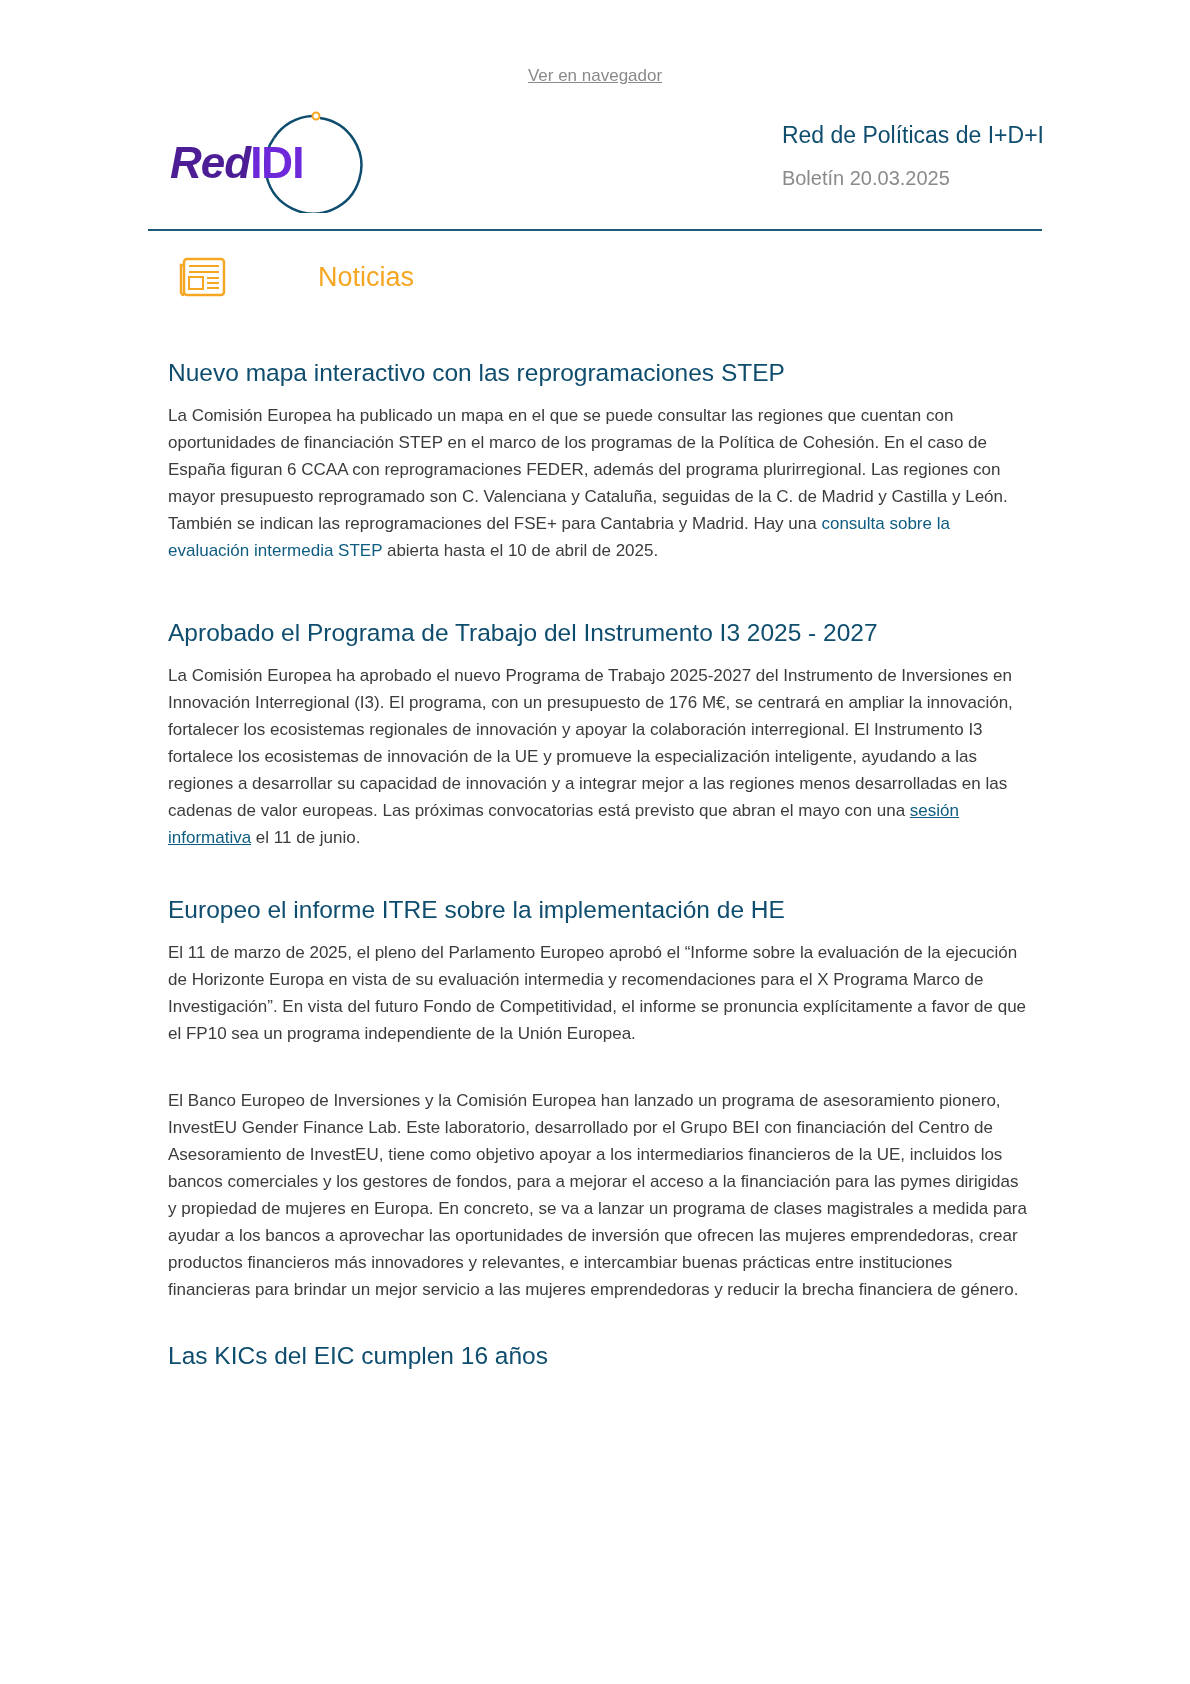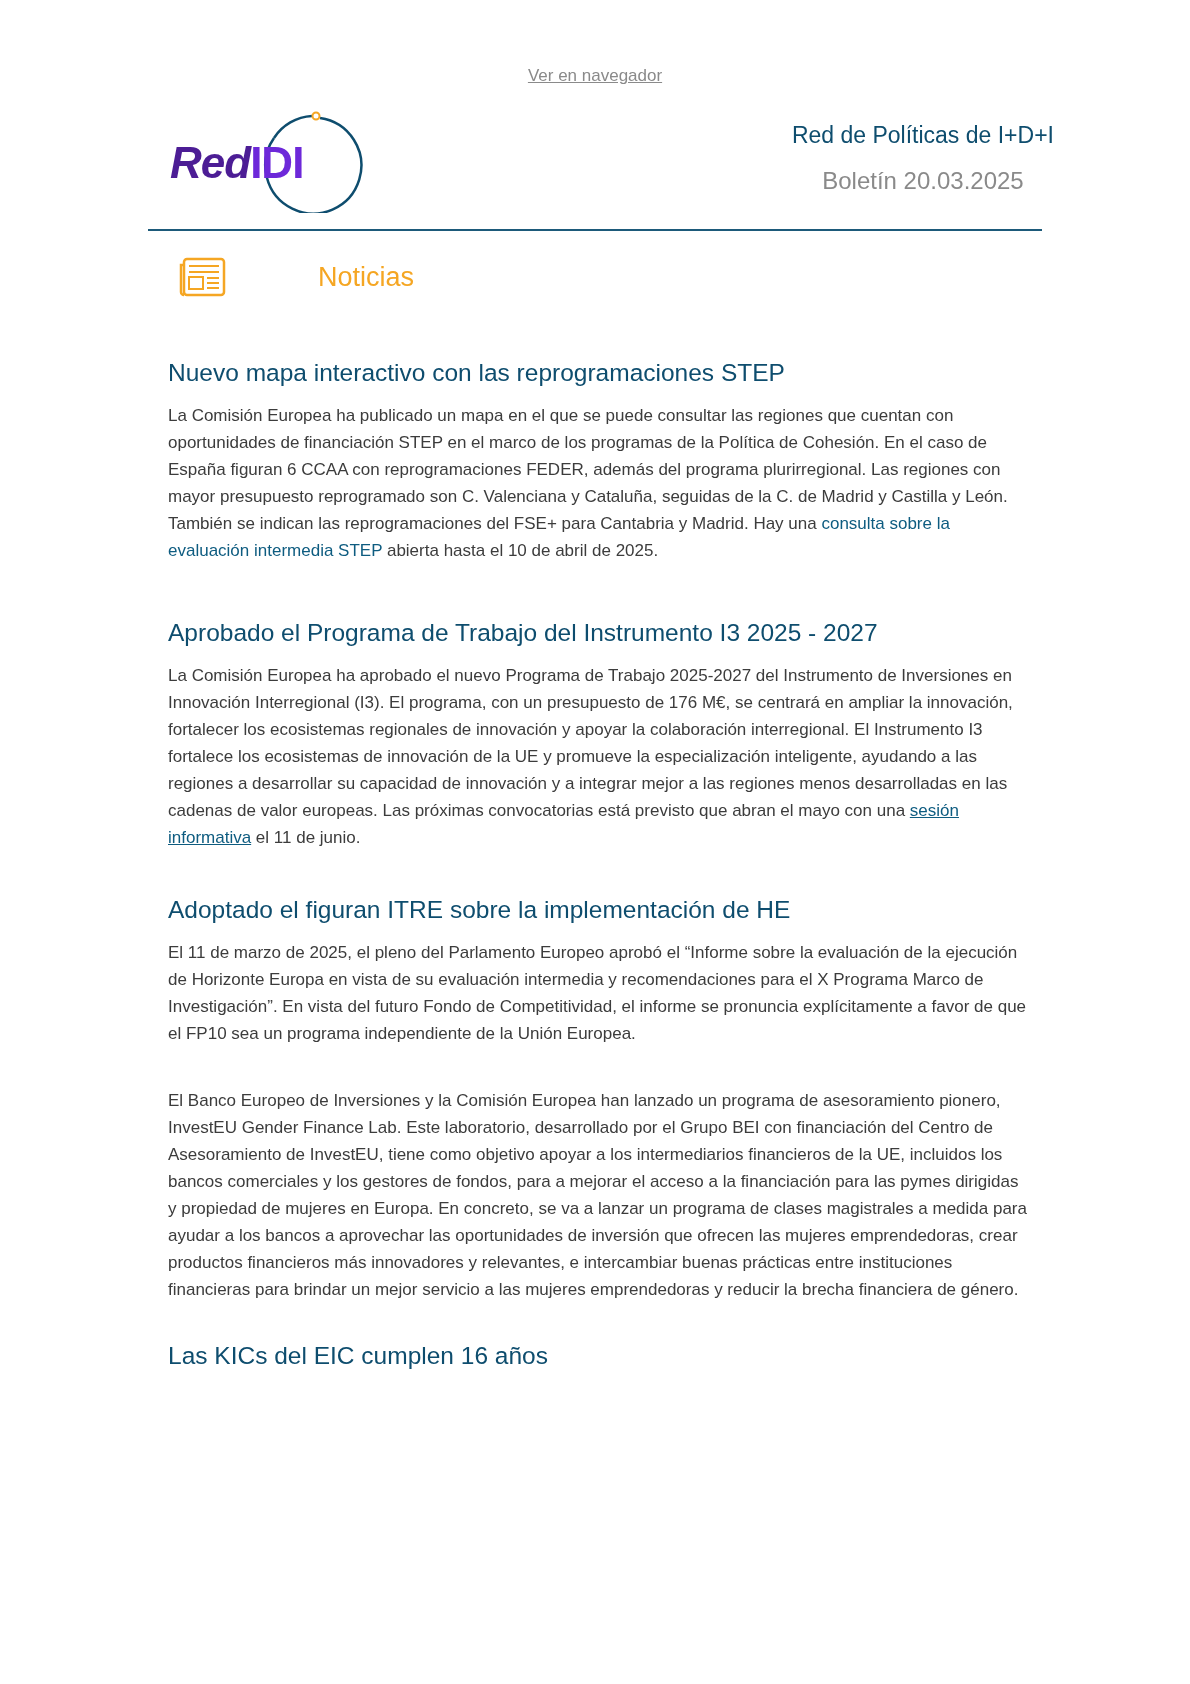--- a/index.html
+++ b/index.html
@@ -6,23 +6,23 @@
   body { width:1190px; height:1684px; position:relative; overflow:hidden;
          font-family:"Liberation Sans", sans-serif; color:#3c3c3c; }
   .view-browser { position:absolute; top:66px; left:0; width:1190px; text-align:center;
          font-size:17px; color:#8a8a8a; }
   .view-browser a { color:#8a8a8a; text-decoration:underline; }
   .logo { position:absolute; left:170px; top:108px; width:200px; height:105px; }
   .logo-text { position:absolute; left:0; top:30px; font-size:44px; font-weight:bold; letter-spacing:-1px; }
   .logo-red { color:#4c1d95;font-style:italic; }
   .logo-idi { color:#6d28d9; }
   .logo svg { position:absolute; left:0; top:0; }
-  .header-right { position:absolute; right:136px; top:122px; text-align:center; }
+  .header-right { position:absolute; right:146px; top:122px; text-align:left; }
   .org-title { font-size:23px; color:#0e4d6e; }
-  .bulletin-date { font-size:24px; color:#8a8a8a; margin-top:18px; }
+  .bulletin-date { font-size:20px; color:#8a8a8a; margin-top:18px; }
   .divider { position:absolute; left:148px; top:229px; width:894px; height:2px; background:#1d5a7a; }
   .section-icon { position:absolute; left:178px; top:257px; width:48px; height:40px; }
   .section-title { position:absolute; left:318px; top:262px; font-size:27px; color:#f5a623; }
   .content { position:absolute; left:168px; top:358px; width:860px; }
   .article h2 { margin:0; font-weight:normal; font-size:24.5px; color:#0e4d6e; line-height:30px; }
   .article p { margin:14px 0 0 0; font-size:17px; line-height:27px; color:#3c3c3c; }
   .article a { color:#0e5c80; text-decoration:none; }
   .article a.u { text-decoration:underline; }
   .a1 { margin-bottom:54px; }
   .a2 { margin-bottom:44px; }
@@ -74,21 +74,21 @@
     <h2>Nuevo mapa interactivo con las reprogramaciones STEP</h2>
     <p><span>La Comisión Europea ha publicado un mapa en el que se puede consultar las regiones que cuentan con oportunidades de financiación STEP en el marco de los programas de la Política de Cohesión. En el caso de España figuran 6 CCAA con reprogramaciones FEDER, además del programa plurirregional. Las regiones con mayor presupuesto reprogramado son C. Valenciana y Cataluña, seguidas de la C. de Madrid y Castilla y León. También se indican las reprogramaciones del FSE+ para Cantabria y Madrid.  Hay una </span><a href="#">consulta sobre la evaluación intermedia STEP</a><span> abierta hasta el 10 de abril de 2025.</span></p>
   </div>
 
   <div class="article a2">
     <h2>Aprobado el Programa de Trabajo del Instrumento I3 2025 - 2027</h2>
     <p><span>La Comisión Europea ha aprobado el nuevo Programa de Trabajo 2025-2027 del Instrumento de Inversiones en Innovación Interregional (I3). El programa, con un presupuesto de 176 M€, se centrará en ampliar la innovación, fortalecer los ecosistemas regionales de innovación y apoyar la colaboración interregional. El Instrumento I3 fortalece los ecosistemas de innovación de la UE y promueve la especialización inteligente, ayudando a las regiones a desarrollar su capacidad de innovación y a integrar mejor a las regiones menos desarrolladas en las cadenas de valor europeas. Las próximas convocatorias está previsto que abran el mayo con una </span><a href="#" class="u">sesión informativa</a><span> el 11 de junio.</span></p>
   </div>
 
   <div class="article a3">
-    <h2>Adoptado el figuran ITRE sobre la implementación de HE</h2>
+    <h2>Europeo el informe ITRE sobre la implementación de HE</h2>
     <p>El 11 de marzo de 2025, el pleno del Parlamento Europeo aprobó el “Informe sobre la evaluación de la ejecución de Horizonte Europa en vista de su evaluación intermedia y recomendaciones para el X Programa Marco de Investigación”. En vista del futuro Fondo de Competitividad, el informe se pronuncia explícitamente a favor de que el FP10 sea un programa independiente de la Unión Europea.</p>
   </div>
 
   <div class="article a4">
     <p>El Banco Europeo de Inversiones y la Comisión Europea han lanzado un programa de asesoramiento pionero, InvestEU Gender Finance Lab. Este laboratorio, desarrollado por el Grupo BEI con financiación del Centro de Asesoramiento de InvestEU, tiene como objetivo apoyar a los intermediarios financieros de la UE, incluidos los bancos comerciales y los gestores de fondos, para a mejorar el acceso a la financiación para las pymes dirigidas y propiedad de mujeres en Europa. En concreto, se va a lanzar un programa de clases magistrales a medida para ayudar a los bancos a aprovechar las oportunidades de inversión que ofrecen las mujeres emprendedoras, crear productos financieros más innovadores y relevantes, e intercambiar buenas prácticas entre instituciones financieras para brindar un mejor servicio a las mujeres emprendedoras y reducir la brecha financiera de género.</p>
   </div>
 
   <div class="article">
     <h2>Las KICs del EIC cumplen 16 años</h2>
   </div>

